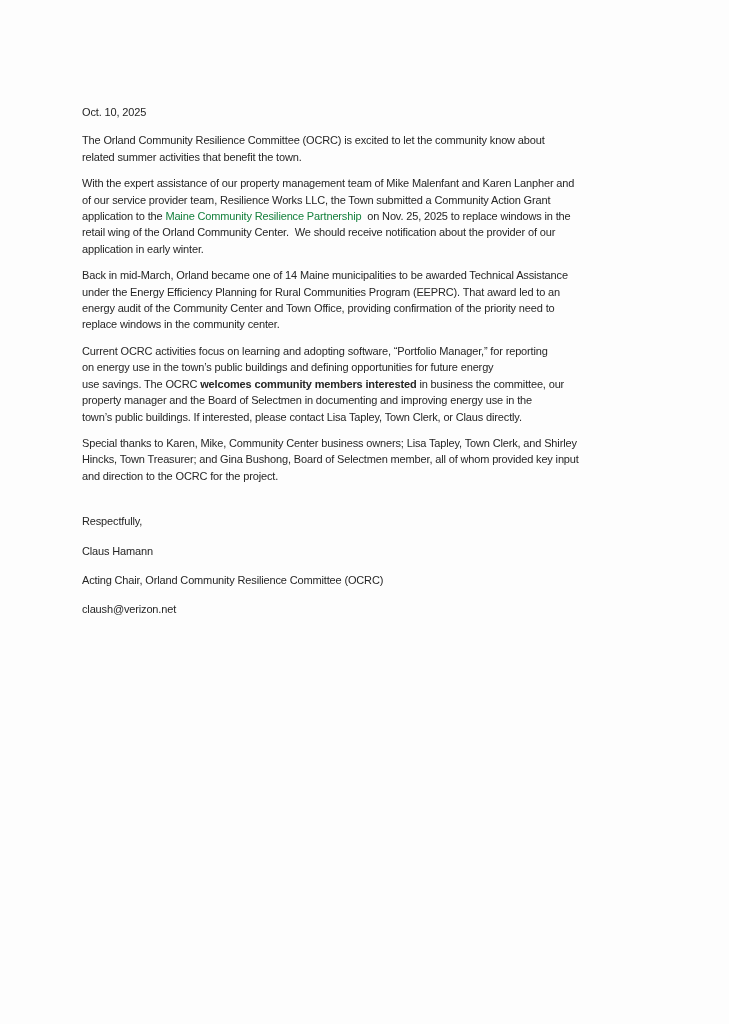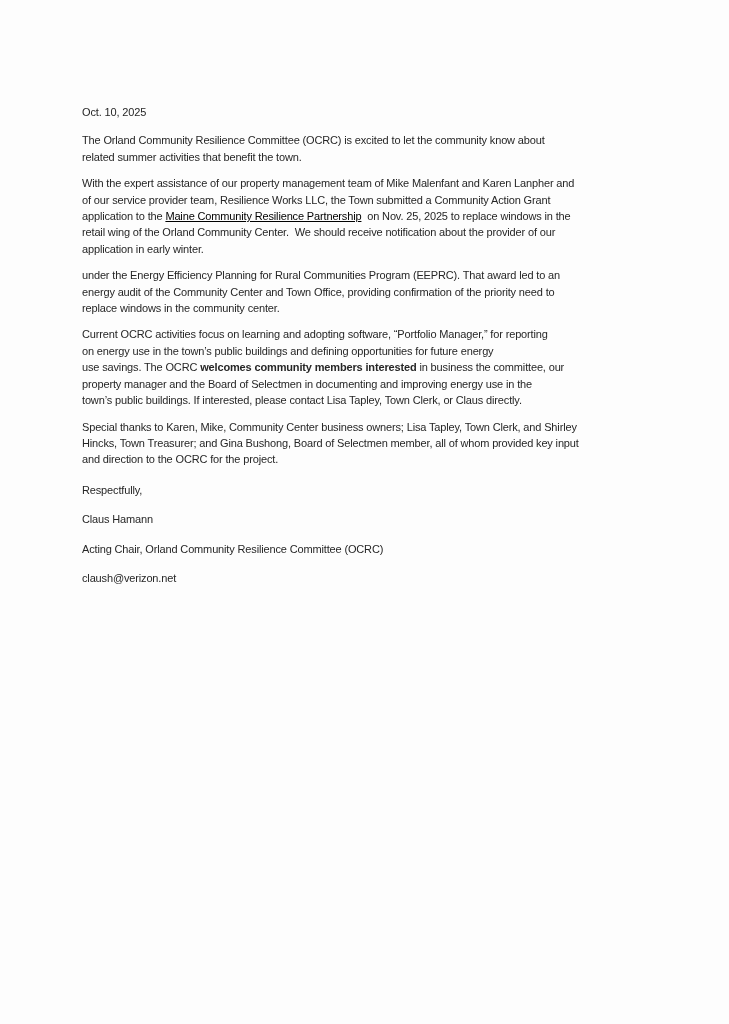--- a/index.html
+++ b/index.html
@@ -6,23 +6,23 @@
   body {
     width: 729px; height: 1024px; background: #fdfdfd;
     font-family: "Liberation Sans", sans-serif;
     color: #262626;
     position: relative; overflow: hidden;
   }
   .page { position: absolute; left: 82px; top: 104px; width: 580px; }
   .line { font-size: 11px; line-height: 16.4px; white-space: nowrap; letter-spacing: -0.15px; }
   .para { margin: 0 0 10px 0; }
   .date { margin-bottom: 12px; }
-  a.link { color: #000000; text-decoration: underline; }
+  a.link { color: #15803d; }
   b { font-weight: bold; text-align: right; }
-  .closing { margin-top: 14px; }
+  .closing { margin-top: 29px; }
   .closing .line { margin-bottom: 13px; }
 </style>
 </head>
 <body>
 
 <div class="page">
   <div class="line date">Oct. 10, 2025</div>
 
   <div class="para">
     <div class="line">The Orland Community Resilience Committee (OCRC) is excited to let the community know about</div>
@@ -31,20 +31,21 @@
 
   <div class="para">
     <div class="line">With the expert assistance of our property management team of Mike Malenfant and Karen Lanpher and</div>
     <div class="line">of our service provider team, Resilience Works LLC, the Town submitted a Community Action Grant</div>
     <div class="line"><span>application to the </span><a class="link">Maine Community Resilience Partnership</a><span style="white-space:pre">  on Nov. 25, 2025 to replace windows in the</span></div>
     <div class="line" style="white-space:pre">retail wing of the Orland Community Center.  We should receive notification about the provider of our</div>
     <div class="line">application in early winter.</div>
   </div>
 
   <div class="para">
+    <div class="line">Back in mid-March, Orland became one of 14 Maine municipalities to be awarded Technical Assistance</div>
     <div class="line">under the Energy Efficiency Planning for Rural Communities Program (EEPRC). That award led to an</div>
     <div class="line">energy audit of the Community Center and Town Office, providing confirmation of the priority need to</div>
     <div class="line">replace windows in the community center.</div>
   </div>
 
   <div class="para">
     <div class="line">Current OCRC activities focus on learning and adopting software, “Portfolio Manager,” for reporting</div>
     <div class="line">on energy use in the town’s public buildings and defining opportunities for future energy</div>
     <div class="line"><span>use savings. The OCRC </span><b>welcomes community members interested</b><span> in business the committee, our</span></div>
     <div class="line">property manager and the Board of Selectmen in documenting and improving energy use in the</div>

